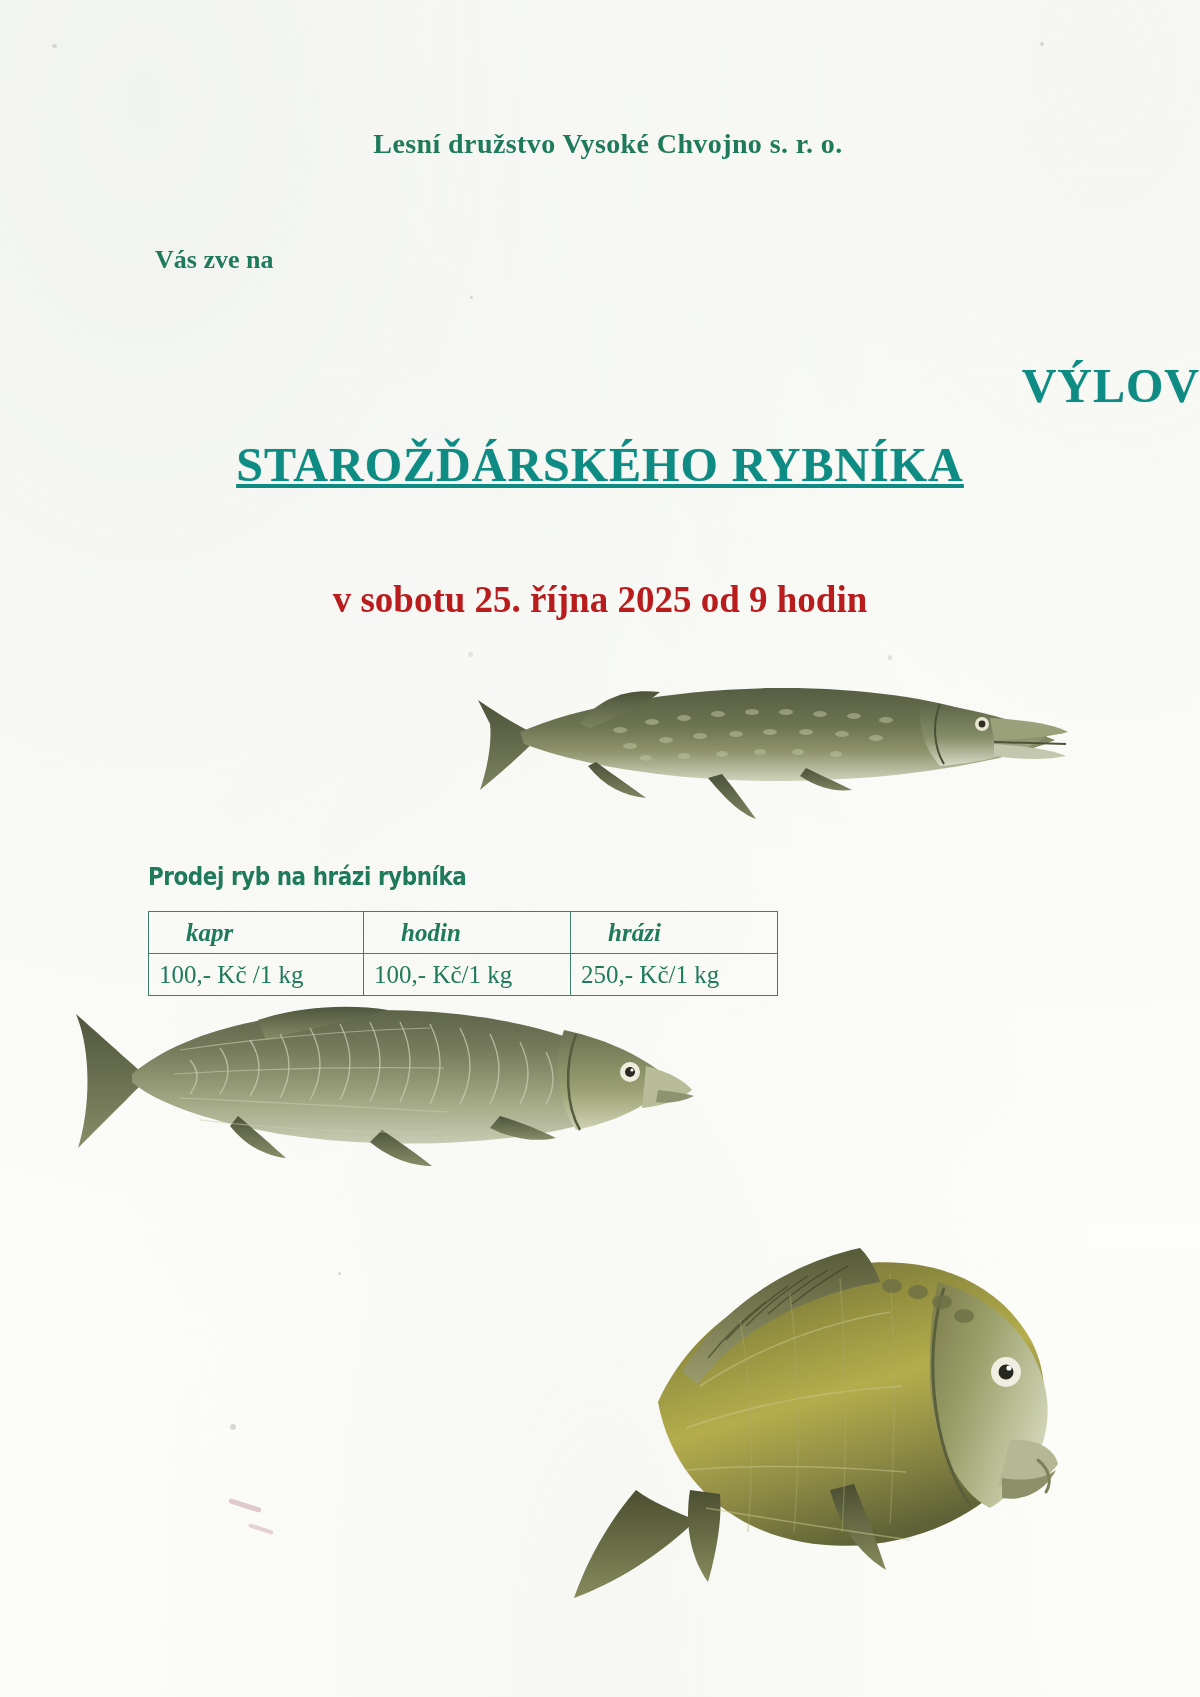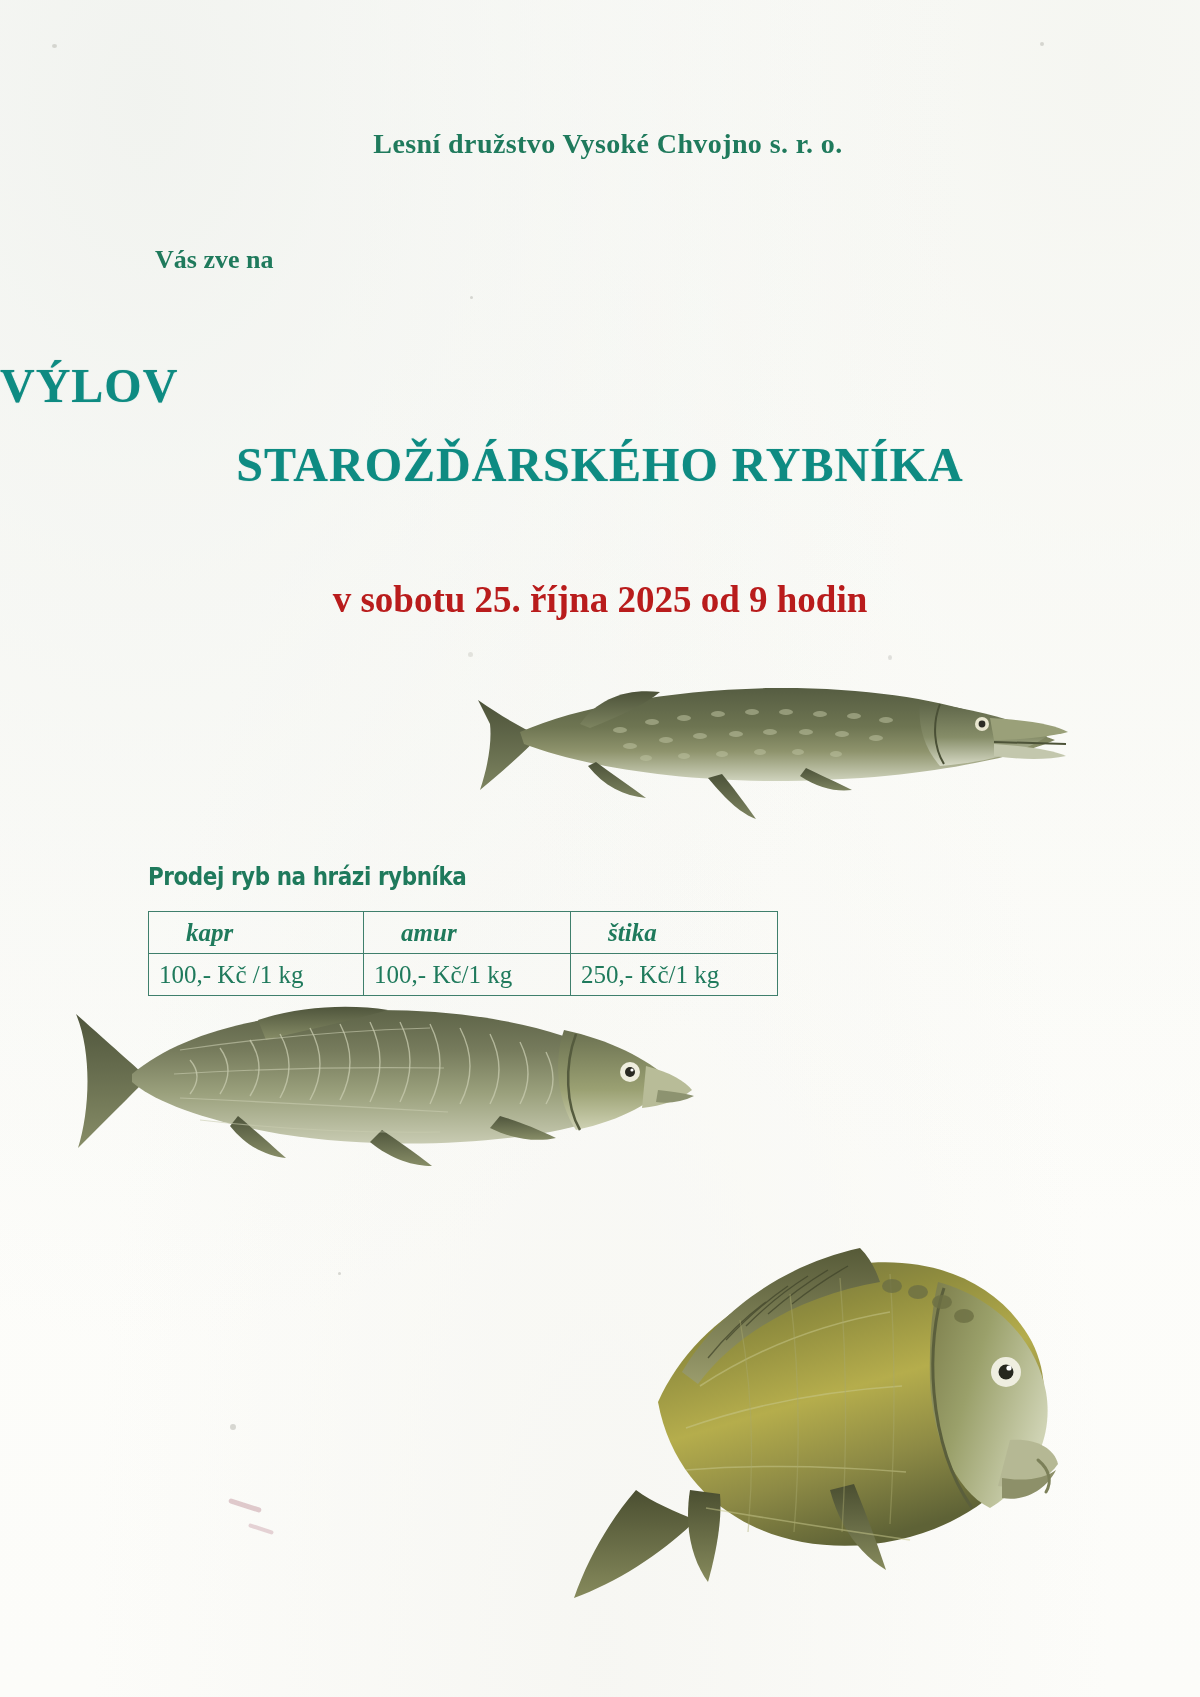--- a/index.html
+++ b/index.html
@@ -53,38 +53,39 @@
     left: 155px;
     font-size: 26px;
     font-weight: bold;
     color: #1f7a5c;
   }
   .title-main {
     position: absolute;
     top: 358px;
     left: 0;
     width: 100%;
-    text-align: left;
+    text-align: right;
     font-size: 48px;
     font-weight: bold;
     letter-spacing: 1px;
     color: #0e8b82;
     text-shadow: 0 0 1px rgba(14,139,130,0.5);
   }
   .title-sub {
     position: absolute;
     top: 437px;
     left: 0;
     width: 100%;
     text-align: center;
     font-size: 48px;
     font-weight: bold;
     letter-spacing: 1px;
     color: #0e8b82;
     text-shadow: 0 0 1px rgba(14,139,130,0.5);
+    text-decoration: underline;
   }
   .date-line {
     position: absolute;
     top: 578px;
     left: 0;
     width: 100%;
     text-align: center;
     font-size: 37px;
     font-weight: bold;
     color: #b91c1c;
@@ -227,22 +228,22 @@
         <ellipse cx="366" cy="92" rx="6" ry="3"></ellipse>
     </g>
   </svg>
 
   <div class="sale-heading">Prodej ryb na hrázi rybníka</div>
 
   <table class="price-table">
     <tbody>
         <tr>
       <td class="hdr">kapr</td>
-      <td class="hdr">amur</td>
-      <td class="hdr">štika</td>
+      <td class="hdr">hodin</td>
+      <td class="hdr">hrázi</td>
     </tr>
     <tr>
       <td>100,- Kč /1 kg</td>
       <td>100,- Kč/1 kg</td>
       <td>250,- Kč/1 kg</td>
     </tr>
   </tbody>
     </table>
 
   <svg class="fish amur" viewBox="0 0 630 185">

